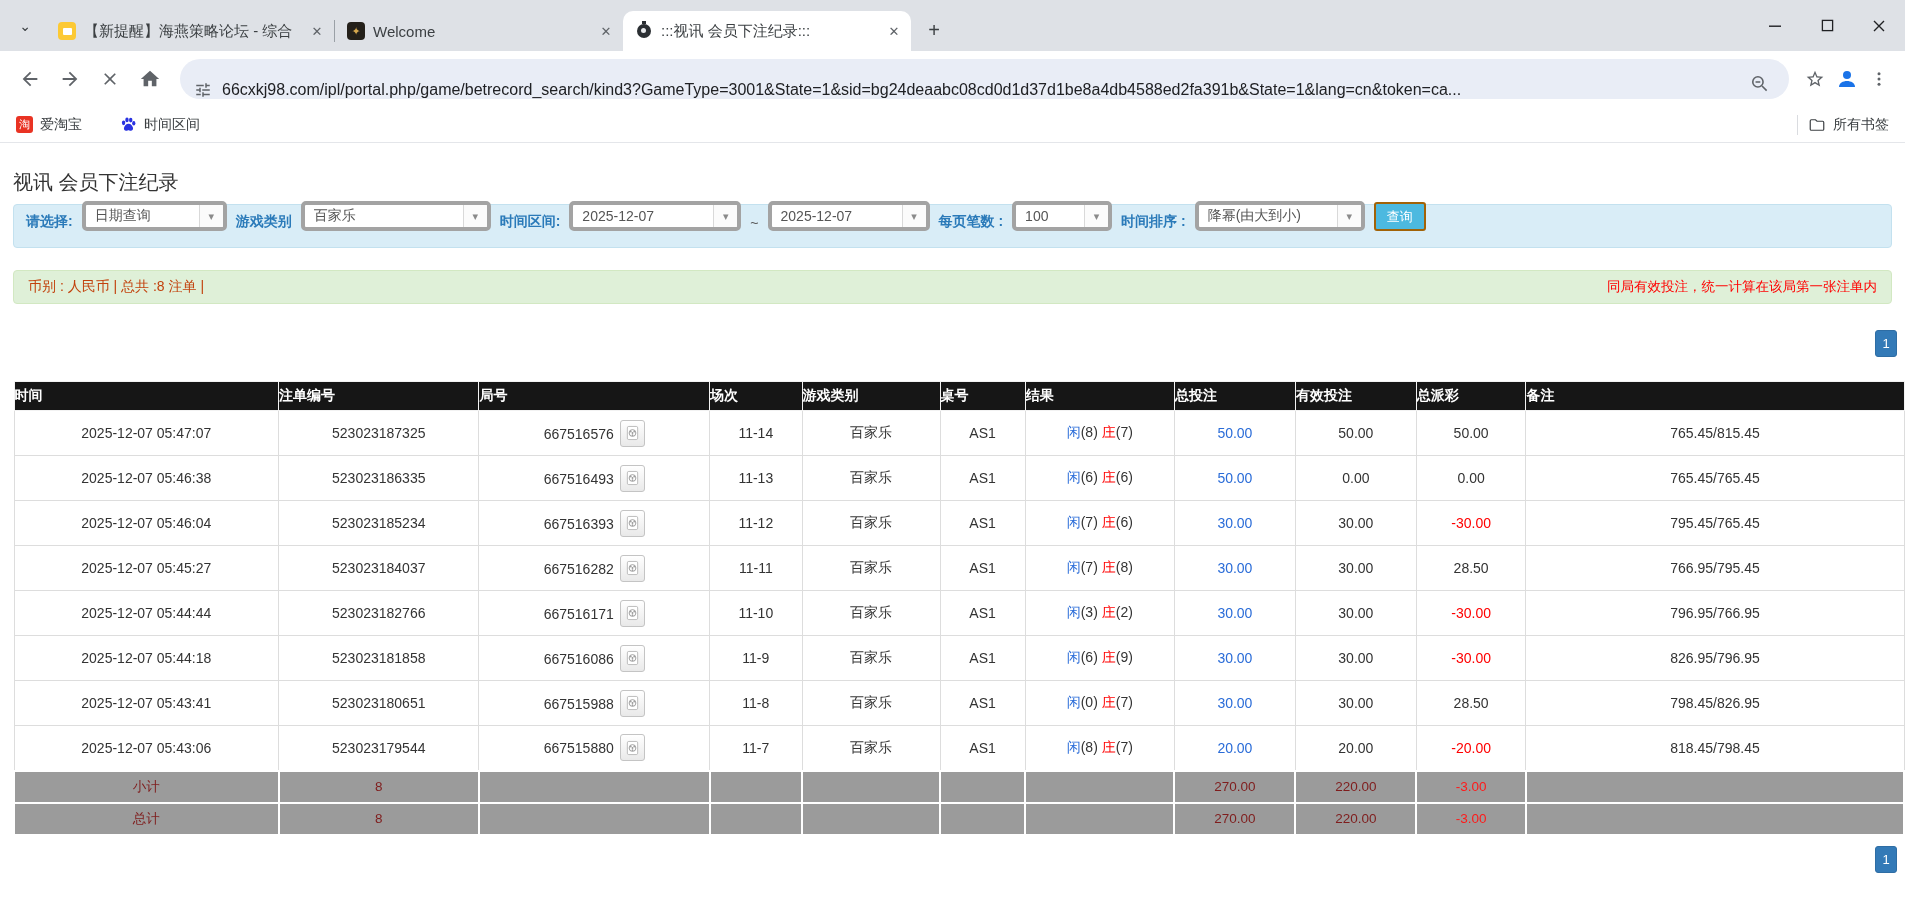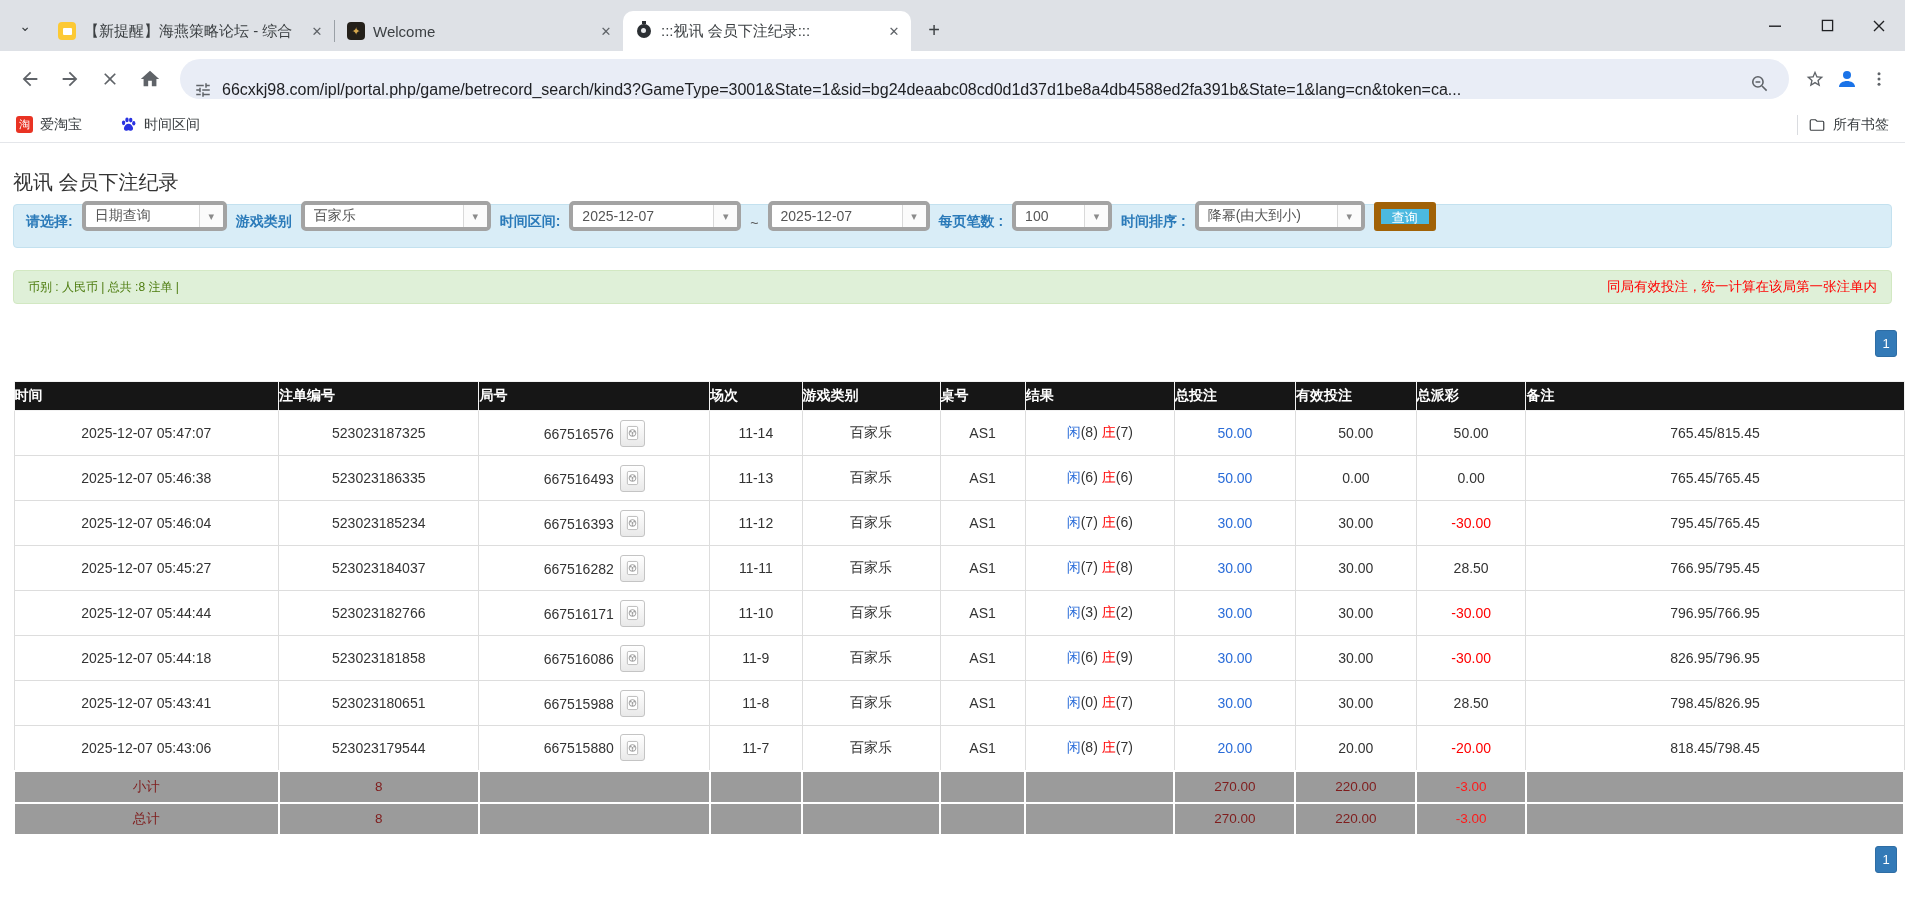--- a/index.html
+++ b/index.html
@@ -57,26 +57,26 @@
   .filter-bar { margin:8px 13px 0 13px; height:44px; background:#d9edf7; border:1px solid #c3e1ef;
     border-radius:4px; display:flex; align-items:flex-end; padding:16px 12px; gap:9px; }
   .f-label { color:#2a7ab9; font-weight:bold; font-size:14px; white-space:nowrap; }
   .select { display:flex; height:30px; background:#fff; border:4px solid #a3a3a3; border-radius:5px;
     overflow:hidden; cursor:pointer; flex:0 0 auto; }
   .select .val { flex:1; display:flex; align-items:center; padding:0 9px; font-size:14px; color:#555;
     white-space:nowrap; overflow:hidden; }
   .select .arrow { width:24px; border-left:1px solid #d9d9d9; background:#fbfbfb; color:#8a8a8a; font-size:11px;
     display:flex; align-items:center; justify-content:center; }
   .tilde { color:#555; font-size:14px; }
-  .search-btn { height:29px; padding:0 11px; background:#4cb9e0; border:7px solid #a16207; border-radius:3px;
+  .search-btn { height:29px; padding:0 11px; background:#4cb9e0; border:2px solid #a16207; border-radius:3px;
     color:#fff; font-size:13px; cursor:pointer; }
 
   .summary-bar { margin:22px 13px 0 13px; height:34px; background:#dff0d8; border:1px solid #d2e8c2;
     border-radius:4px; display:flex; align-items:center; justify-content:space-between; padding:0 14px; }
-  .summary-left { color:#4d7c0f; font-size:12px; }
+  .summary-left { color:#c2410c; font-size:14px; }
   .summary-right { color:#ff0000; font-size:13.5px; }
 
   .pagination-top, .pagination-bottom { display:flex; justify-content:flex-end; margin-right:8px; }
   .pagination-top { margin-top:26px; }
   .pagination-bottom { margin-top:10px; }
   .page-btn { min-width:22px; height:27px; background:#337ab7; border:1px solid #2e6da4; border-radius:3px;
     color:#fff; font-size:13px; cursor:pointer; }
 
   table.bet-table { margin:24px 0 0 13px; width:1892px; border-collapse:collapse; table-layout:fixed; }
   .bet-table th { background:#161616; color:#fff; font-size:14px; font-weight:bold; height:29px;

